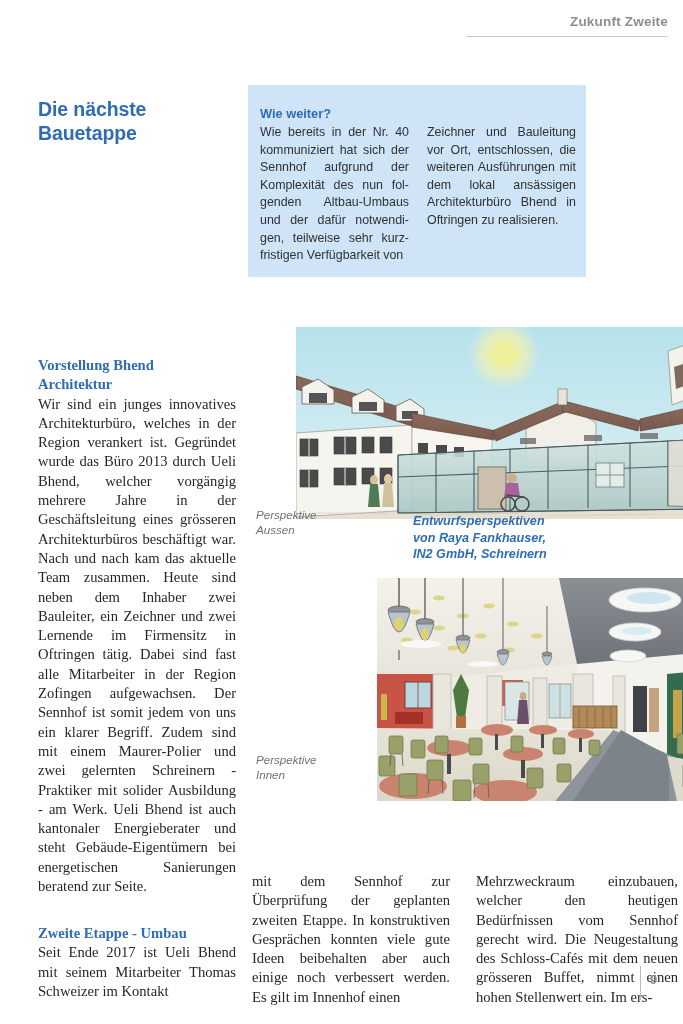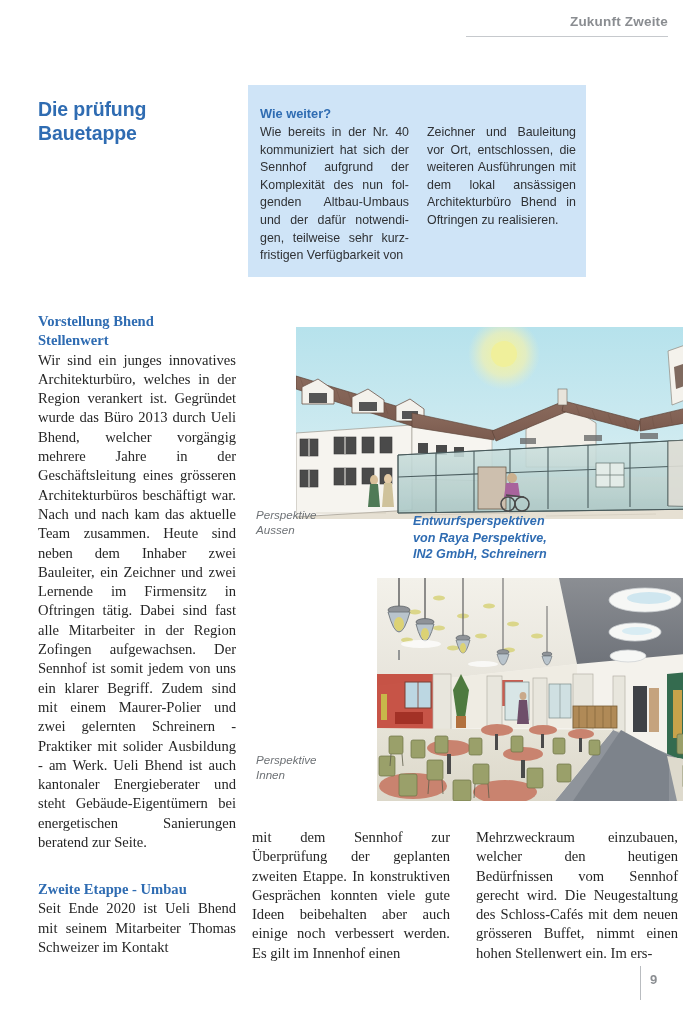--- a/index.html
+++ b/index.html
@@ -99,20 +99,21 @@
   
   .col {
     position: absolute;
     font-family: "Liberation Serif", serif;
     font-size: 14.6px;
     line-height: 19.3px;
     text-align: justify;
     color: #262626;
     -webkit-hyphens: none;
     hyphens: none;
+    margin-top: 44px;
   }
   .col-left  { left: 38px;  top: 312px; width: 198px; }
   .col-mid-b { left: 252px; top: 828px; width: 198px; }
   .col-right-b { left: 476px; top: 828px; width: 202px; }
   .col-left-b2 { left: 38px; top: 880px; width: 198px; }
 
   .subhead {
     font-family: "Liberation Serif", serif;
     font-weight: bold;
     font-size: 14.6px;
@@ -181,47 +182,47 @@
 </style>
 </head>
 <body>
 
 <div class="page-header">
   <span class="header-title">Zukunft Zweite</span>
 </div>
 <div class="header-rule"></div>
 
 <h1 class="headline">
-  <span>Die prüfung</span><br>
+  <span>Die nächste</span><br>
   <span>Bauetappe</span>
 </h1>
 
 <section class="lead-box">
   <div class="lead-inner">
     <div class="lead-col left">
       <span class="lead-kicker">Wie weiter?</span>
       <span>Wie bereits in der Nr. 40 kommuniziert hat sich der Sennhof aufgrund der Komplexität des nun fol­genden Altbau-Umbaus und der dafür notwendi­gen, teilweise sehr kurz­fristigen Verfügbarkeit von</span>
     </div>
     <div class="lead-col right">
       <span>Zeichner und Bauleitung vor Ort, entschlossen, die weiteren Ausführungen mit dem lokal ansässigen Architekturbüro Bhend in Oftringen zu realisieren.</span>
     </div>
   </div>
 </section>
 
 <div class="col col-left">
   <div class="subhead">
     <span>Vorstellung Bhend</span><br>
-    <span>Stellenwert</span>
+    <span>Architektur</span>
   </div>
   <p class="body-p">Wir sind ein junges innovati­ves Architekturbüro, welches in der Region verankert ist. Gegründet wurde das Büro 2013 durch Ueli Bhend, wel­cher vorgängig mehrere Jahre in der Geschäftsleitung eines grösseren Architekturbüros beschäftigt war. Nach und nach kam das aktuelle Team zusammen. Heute sind neben dem Inhaber zwei Bauleiter, ein Zeichner und zwei Lernen­de im Firmensitz in Oftringen tätig. Dabei sind fast alle Mit­arbeiter in der Region Zofin­gen aufgewachsen. Der Senn­hof ist somit jedem von uns ein klarer Begriff. Zudem sind mit einem Maurer-Polier und zwei gelernten Schreinern - Prakti­ker mit solider Ausbildung - am Werk. Ueli Bhend ist auch kantonaler Energieberater und steht Gebäude-Eigentümern bei energetischen Sanierungen beratend zur Seite.</p>
 </div>
 
 <div class="col col-left-b2">
   <div class="subhead">Zweite Etappe - Umbau</div>
-  <p class="body-p">Seit Ende 2020 ist Ueli Bhend mit seinem Mitarbeiter Tho­mas Schweizer im Kontakt</p>
+  <p class="body-p">Seit Ende 2017 ist Ueli Bhend mit seinem Mitarbeiter Tho­mas Schweizer im Kontakt</p>
 </div>
 
 <figure class="fig fig-outside">
   <svg viewBox="0 0 412 192" preserveAspectRatio="none">
     <defs>
       <linearGradient id="skyG" x1="0" y1="0" x2="0" y2="1">
         <stop offset="0%" stop-color="#b6e2ec"></stop>
         <stop offset="55%" stop-color="#cdeaf0"></stop>
         <stop offset="100%" stop-color="#e6f3f3"></stop>
       </linearGradient>
@@ -366,21 +367,21 @@
   </svg>
 </figure>
 
 <figcaption class="caption cap-outside">
   <span>Perspektive</span><br>
   <span>Aussen</span>
 </figcaption>
 
 <div class="credit">
   <span>Entwurfsperspektiven</span><br>
-  <span>von Raya Perspektive,</span><br>
+  <span>von Raya Fankhauser,</span><br>
   <span>IN2 GmbH, Schreinern</span>
 </div>
 
 <figure class="fig fig-inside">
   <svg viewBox="0 0 331 223" preserveAspectRatio="none">
     <defs>
       <linearGradient id="ceilG" x1="0" y1="0" x2="0" y2="1">
         <stop offset="0%" stop-color="#f3f1ea"></stop>
         <stop offset="100%" stop-color="#e7e4db"></stop>
       </linearGradient>

